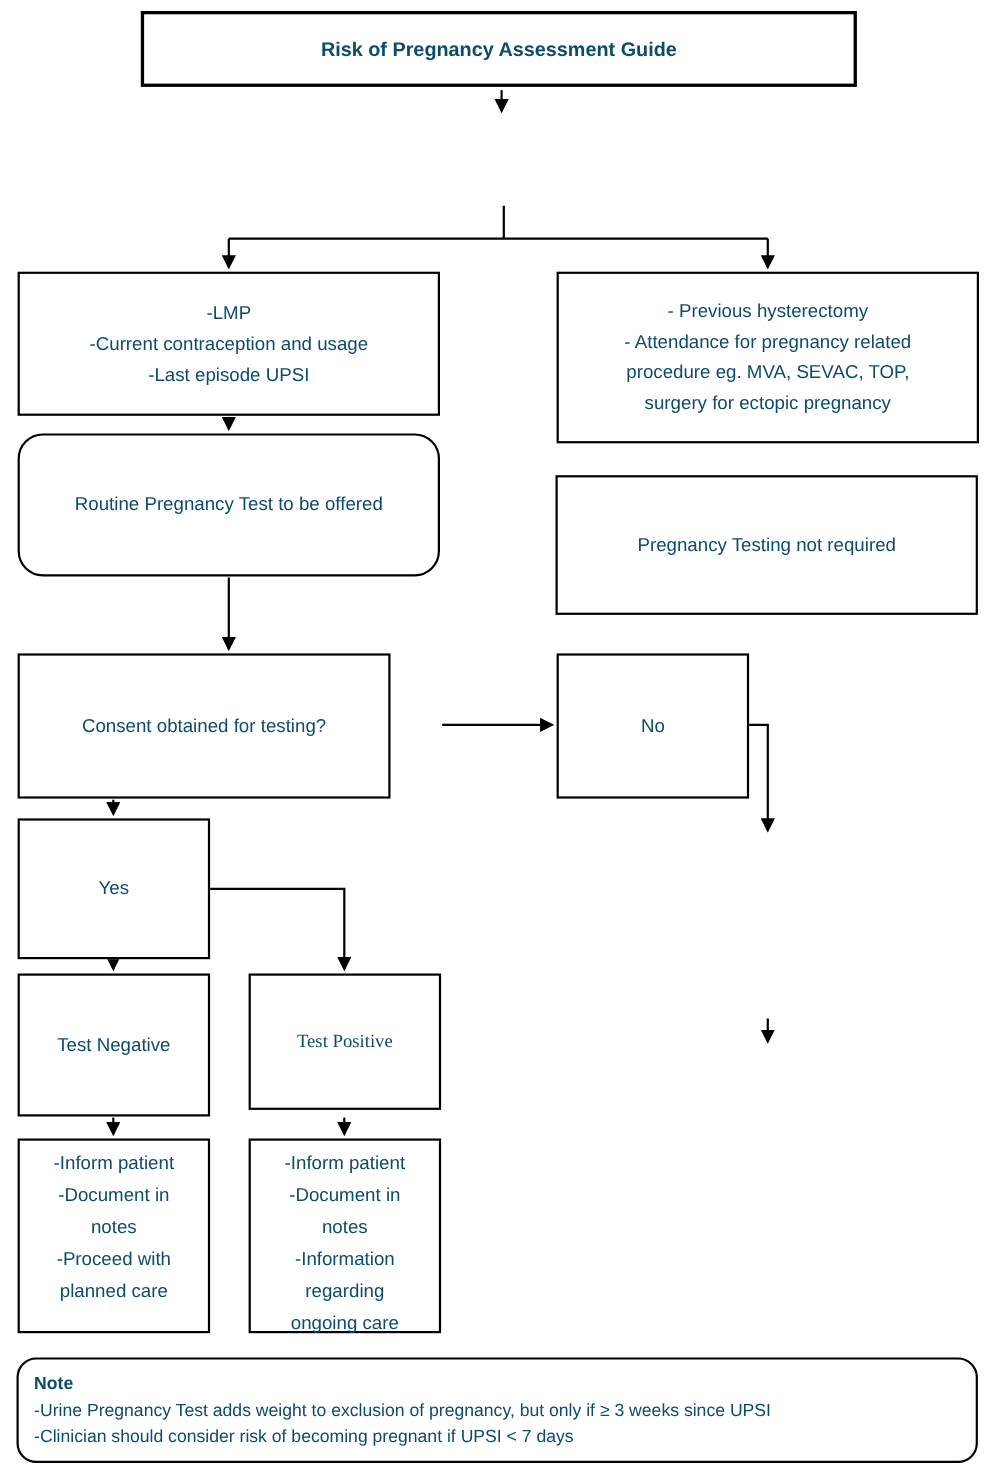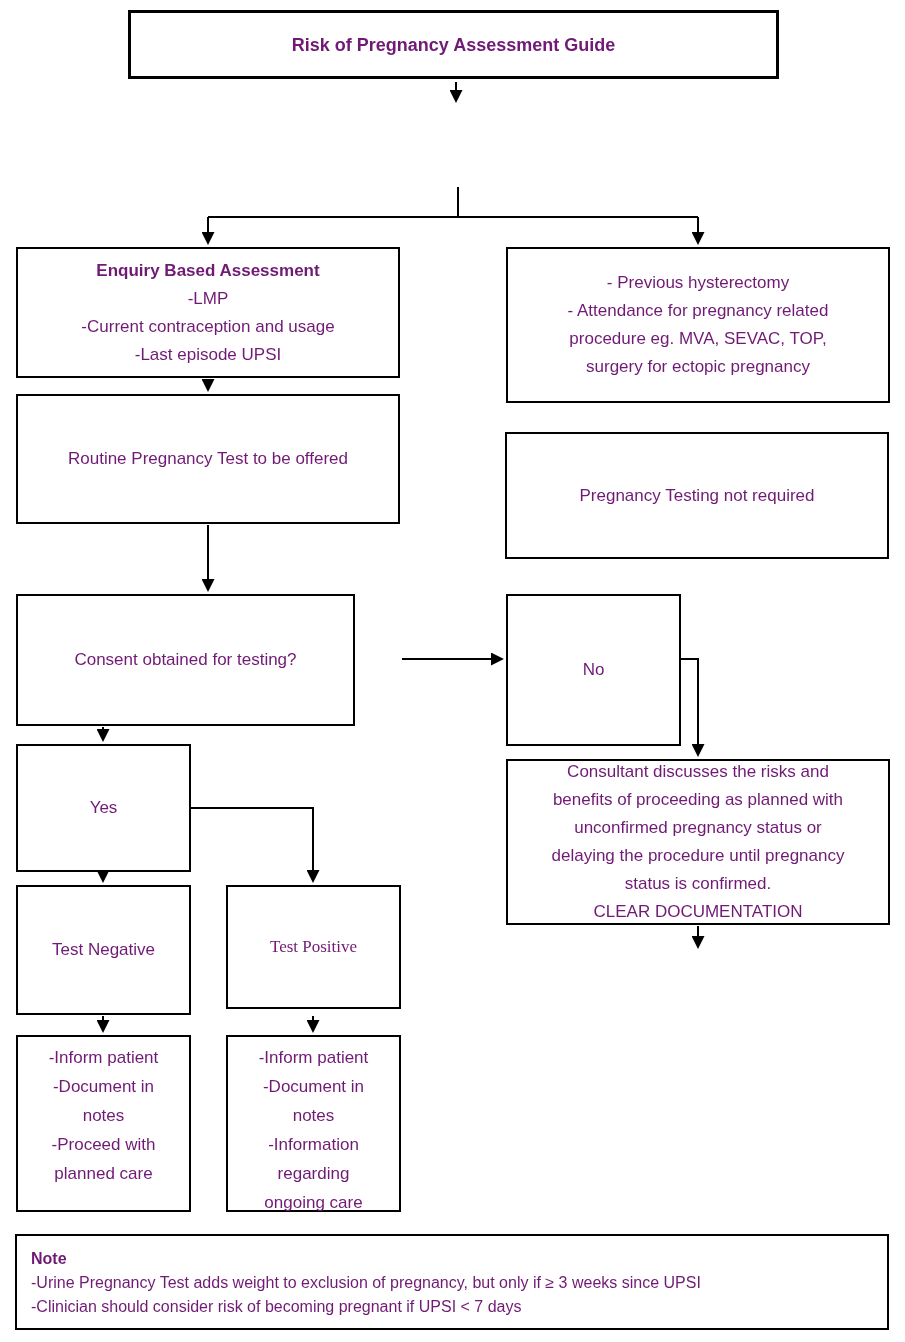--- a/index.html
+++ b/index.html
@@ -1,21 +1,21 @@
 <!DOCTYPE html>
 <html><head>
 <meta charset="utf-8">
 <style>
   html,body{margin:0;padding:0;background:#ffffff;}
   #canvas{
     position:relative;
     width:905px;height:1342px;
     background:#ffffff;
     font-family:"Liberation Sans", sans-serif;
-    color:#701a75;
+    color:#0c4a6e;
     overflow:hidden;
   }
   #connectors{position:absolute;left:0;top:0;width:905px;height:1342px;pointer-events:none;}
   .box{
     position:absolute;
     box-sizing:border-box;
     background:#ffffff;
     border:2px solid #000000;
     display:flex;
     align-items:center;
@@ -23,36 +23,36 @@
     text-align:center;
     font-size:17px;
     line-height:28px;
     white-space:pre-wrap;
   }
   .bold{font-weight:bold;}
   #b-title{left:128px;top:10px;width:651px;height:69px;border-width:3px;font-weight:bold;font-size:18px;}
   #b-patient{left:128px;top:105px;width:651px;height:81px;line-height:25px;}
   #b-enquiry{left:16px;top:247px;width:384px;height:131px;flex-direction:column;}
   #b-exclusion{left:506px;top:247px;width:384px;height:156px;}
-  #b-routine{left:16px;top:394px;width:384px;height:130px;}
+  #b-routine{left:16px;top:394px;width:384px;height:130px;border-radius:23px;}
   #b-notest{left:505px;top:396px;width:384px;height:127px;margin-top:36px;}
   #b-consent{left:16px;top:594px;width:339px;height:132px;}
-  #b-no{left:506px;top:594px;width:175px;height:152px;}
+  #b-no{left:506px;top:594px;width:175px;height:132px;}
   #b-yes{left:16px;top:744px;width:175px;height:128px;}
   #b-testneg{left:16px;top:885px;width:175px;height:130px;}
   #b-testpos{left:226px;top:885px;width:175px;height:124px;font-family:Liberation Serif, serif;}
   #b-informneg{left:16px;top:1035px;width:175px;height:177px;align-items:flex-start;padding-top:6px;line-height:29px;}
   #b-informpos{left:226px;top:1035px;width:175px;height:177px;align-items:flex-start;padding-top:6px;line-height:29px;}
   #b-consult1{left:506px;top:759px;width:384px;height:166px;}
   #b-consult2{left:506px;top:951px;width:385px;height:167px;}
   #b-note{
     left:15px;top:1234px;width:874px;height:96px;
     align-items:flex-start;justify-content:flex-start;
     flex-direction:column;text-align:left;
-    padding:11px 14px;font-size:16px;line-height:24px;
+    padding:11px 14px;font-size:16px;line-height:24px;border-radius:18px;
   }
 </style>
 </head>
 <body>
 
 <div id="canvas">
 
   <svg id="connectors" viewBox="0 0 905 1342" xmlns="http://www.w3.org/2000/svg">
     <defs>
       <marker id="arrow" viewBox="0 0 10 10" refX="8.5" refY="5" markerWidth="13" markerHeight="13" markerUnits="userSpaceOnUse" orient="auto">
@@ -77,21 +77,20 @@
       <path d="M698 926 V947" marker-end="url(#arrow)"></path>
     </g>
   </svg>
 
   <div id="b-title" class="box">
     <span>Risk of Pregnancy Assessment Guide</span>
   </div>
 
 
   <div id="b-enquiry" class="box">
-    <span class="bold">Enquiry Based Assessment</span>
     <span>-LMP
 -Current contraception and usage
 -Last episode UPSI</span>
   </div>
 
   <div id="b-exclusion" class="box">
     <span>- Previous hysterectomy
 - Attendance for pregnancy related
 procedure eg. MVA, SEVAC, TOP,
 surgery for ectopic pregnancy</span>
@@ -135,28 +134,20 @@
 
   <div id="b-informpos" class="box">
     <span>-Inform patient
 -Document in
 notes
 -Information
 regarding
 ongoing care</span>
   </div>
 
-  <div id="b-consult1" class="box">
-    <span>Consultant discusses the risks and
-benefits of proceeding as planned with
-unconfirmed pregnancy status or
-delaying the procedure until pregnancy
-status is confirmed.
-CLEAR DOCUMENTATION</span>
-  </div>
 
 
   <div id="b-note" class="box">
     <span class="bold">Note</span>
     <span>-Urine Pregnancy Test adds weight to exclusion of pregnancy, but only if ≥ 3 weeks since UPSI
 -Clinician should consider risk of becoming pregnant if UPSI &lt; 7 days</span>
   </div>
 
 </div>
 

